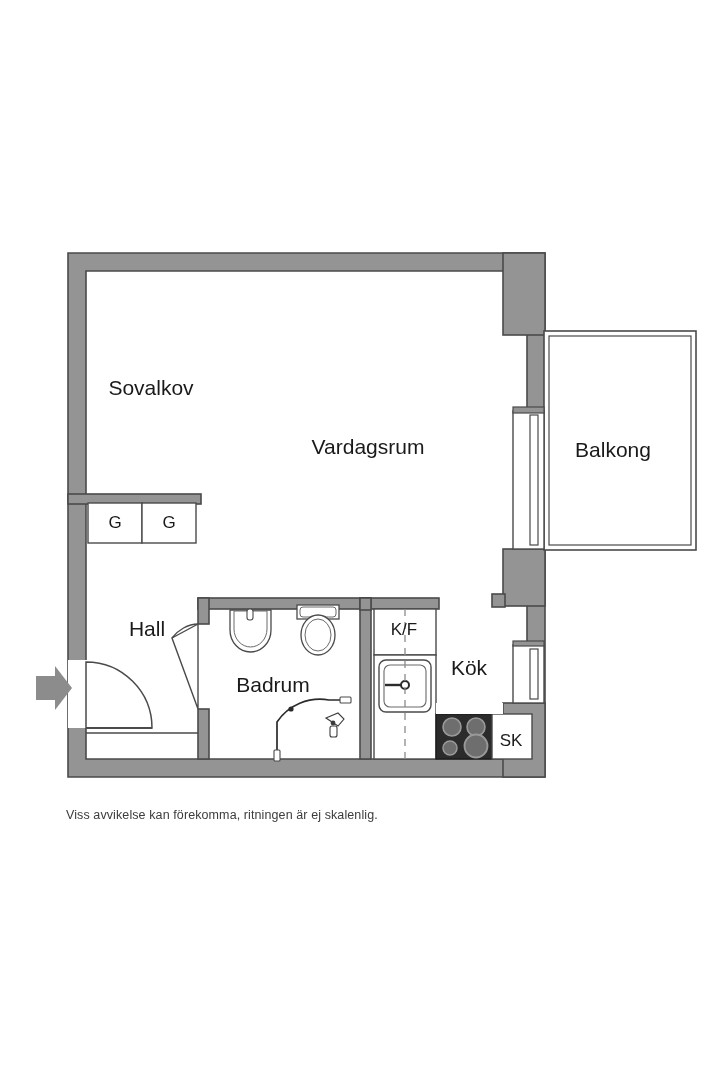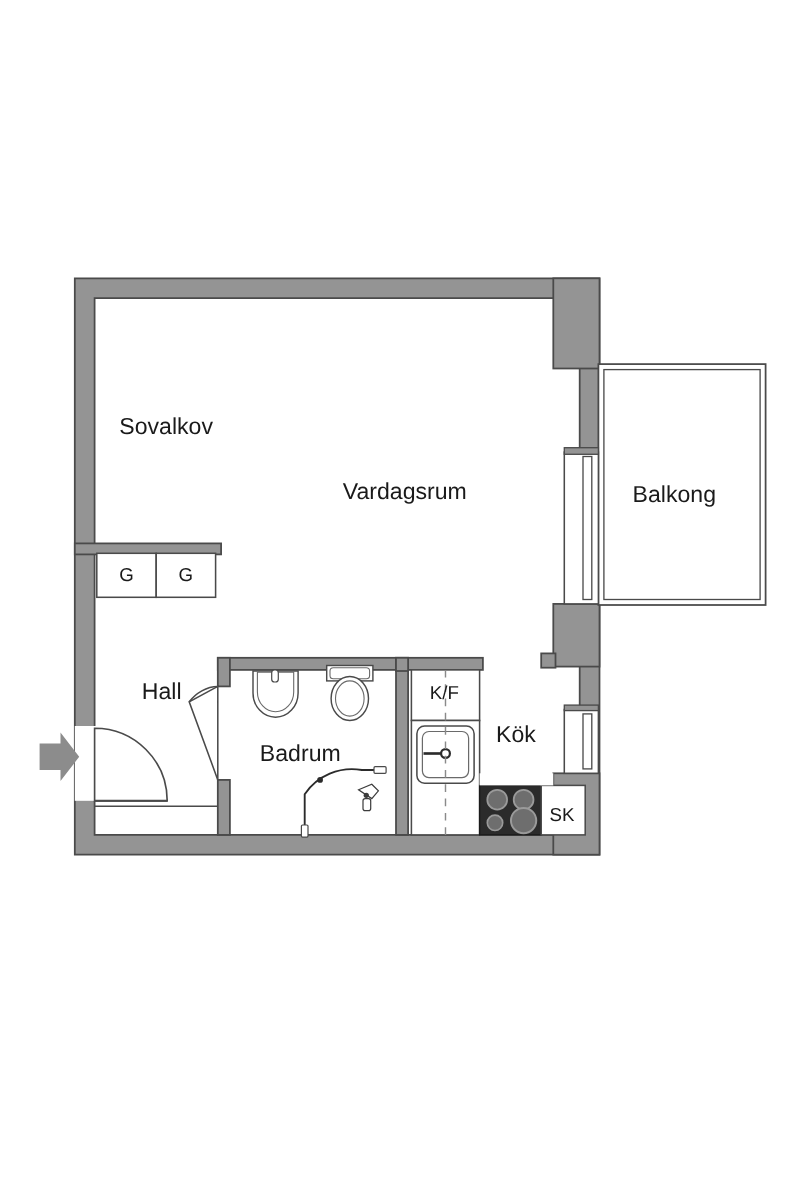--- a/index.html
+++ b/index.html
@@ -203,14 +203,15 @@
       <text class="room-label" x="469" y="669">Kök</text>
 
       <text class="small-label" x="115" y="524">G</text>
       <text class="small-label" x="169" y="524">G</text>
       <text class="small-label" x="404" y="631">K/F</text>
       <text class="small-label" x="511" y="742">SK</text>
     </g>
 
   </svg>
 
+  <div class="caption-text">Viss avvikelse kan förekomma, ritningen är ej skalenlig.</div>
 
 </div>
 
 </body></html>

